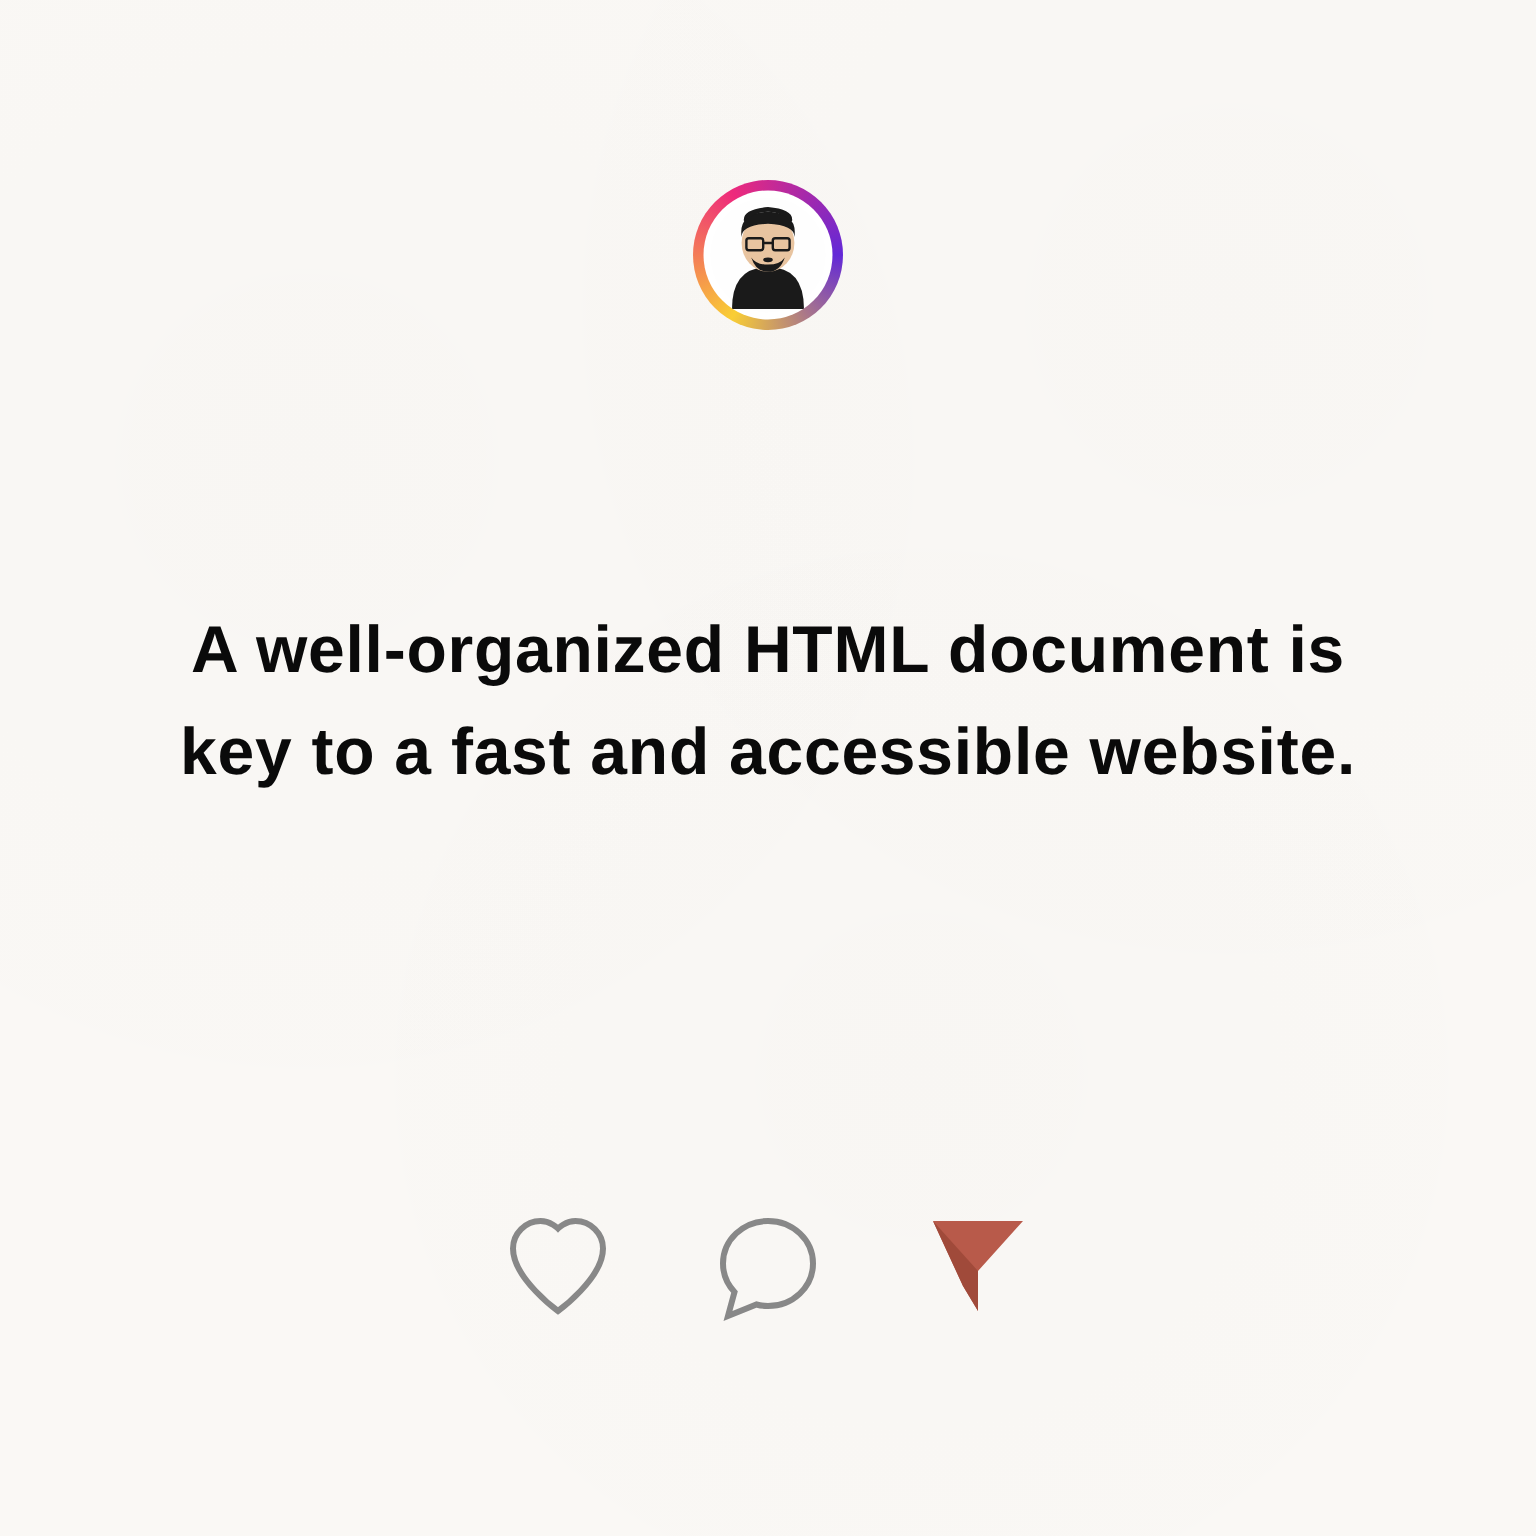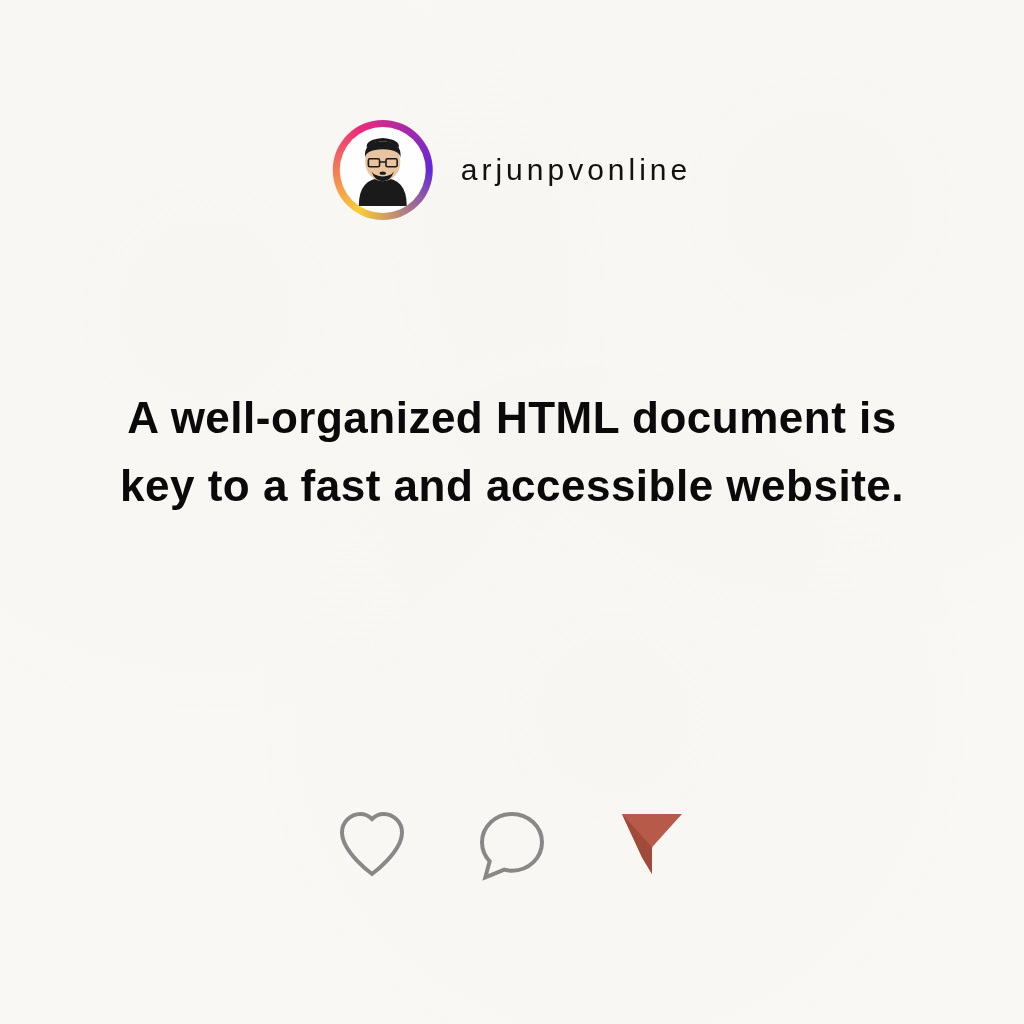--- a/index.html
+++ b/index.html
@@ -59,21 +59,21 @@
       height: 80px;
     }
     .username {
       font-size: 30px;
       letter-spacing: 4px;
       color: #111;
       font-weight: 400;
     }
     .quote {
       position: absolute;
-      top: 384px;
+      top: 400px;
       left: 120px;
       right: 120px;
       text-align: center;
       font-size: 44px;
       font-weight: 700;
       line-height: 1.55;
       color: #0a0a0a;
       letter-spacing: 0.5px;
     }
     .actions {
@@ -113,21 +113,20 @@
 
         <rect x="32" y="36" width="14" height="10" rx="2" fill="none" stroke="#1a1a1a" stroke-width="2"></rect>
         <rect x="54" y="36" width="14" height="10" rx="2" fill="none" stroke="#1a1a1a" stroke-width="2"></rect>
         <line x1="46" y1="40" x2="54" y2="40" stroke="#1a1a1a" stroke-width="2"></line>
 
         <path d="M36 52 Q40 64 50 64 Q60 64 64 52 Q60 58 50 58 Q40 58 36 52 Z" fill="#1a1a1a"></path>
         <ellipse cx="50" cy="54" rx="4" ry="2" fill="#1a1a1a"></ellipse>
       </svg>
     </div>
   </div>
-  <span class="username">arjunpvonline</span>
 </div>
 
 <div class="quote">A well-organized HTML document is key to a fast and accessible website.</div>
 
 <div class="actions">
   <div class="action-icon">
     <svg viewBox="0 0 24 24" fill="none" stroke="#888888" stroke-width="1.2">
       <path d="M12 21 C12 21 3 14.5 3 8.5 C3 5.5 5.5 3 8.5 3 C10.5 3 12 4.5 12 4.5 C12 4.5 13.5 3 15.5 3 C18.5 3 21 5.5 21 8.5 C21 14.5 12 21 12 21 Z"></path>
     </svg>
   </div>

